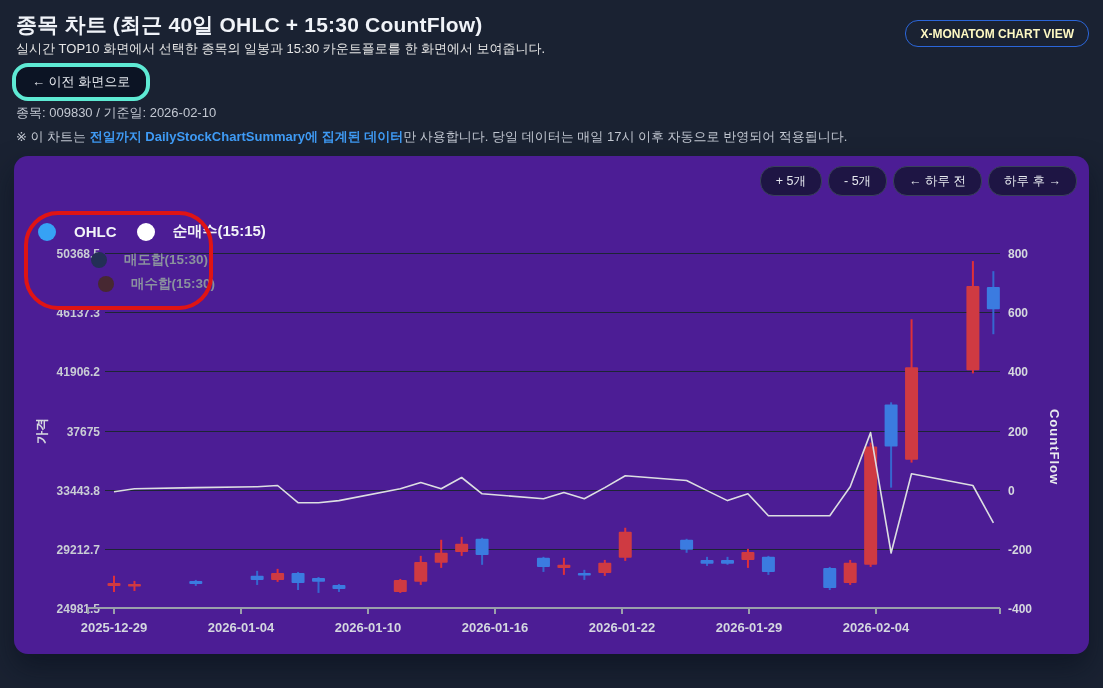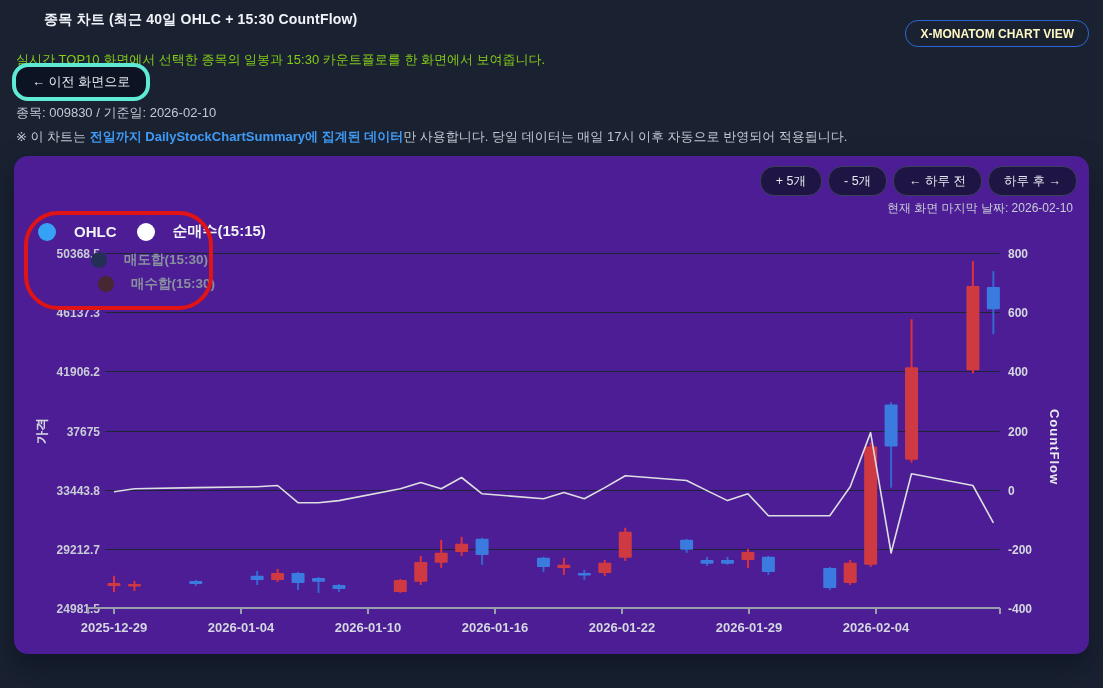--- a/index.html
+++ b/index.html
@@ -2,22 +2,22 @@
 <html><head>
 <meta charset="utf-8">
 <style>
   html,body{margin:0;padding:0;}
   body{
     width:1103px;height:688px;position:relative;overflow:hidden;
     background:#1a2232;
     font-family:"Liberation Sans","DejaVu Sans",sans-serif;
     color:#e8ebf1;
   }
-  .page-title{position:absolute;left:16px;top:11px;font-size:14px;font-weight:700;color:#f0f3f8;letter-spacing:.2px;margin-left:28px;}
-  .page-subtitle{position:absolute;left:16px;top:40px;font-size:13px;color:#84cc16;margin-top:11px;}
+  .page-title{position:absolute;left:16px;top:11px;font-size:21px;font-weight:700;color:#f0f3f8;letter-spacing:.2px;}
+  .page-subtitle{position:absolute;left:16px;top:40px;font-size:13px;color:#e5e5e5;}
   .back-btn{
     position:absolute;left:12px;top:63px;height:30px;padding:0 16px;
     background:#0c1424;border:4px solid #5eead4;border-radius:16px;
     color:#e5e8ee;font-size:13px;display:flex;align-items:center;cursor:pointer;
   }
   .chart-view-btn{
     position:absolute;right:14px;top:20px;height:25px;padding:0 14px;
     background:transparent;border:1px solid #2b66d9;border-radius:13px;
     color:#fef9c3;font-size:12px;font-weight:600;display:flex;align-items:center;cursor:pointer;
   }
@@ -66,21 +66,20 @@
 <div class="meta-line">종목: 009830 / 기준일: 2026-02-10</div>
 <div class="notice-line"><span>※ 이 차트는 </span><span class="hl">전일까지 DailyStockChartSummary에 집계된 데이터</span><span>만 사용합니다. 당일 데이터는 매일 17시 이후 자동으로 반영되어 적용됩니다.</span></div>
 
 <div class="chart-card">
   <div class="controls-row">
     <div class="pill-btn">+ 5개</div>
     <div class="pill-btn">- 5개</div>
     <div class="pill-btn">← 하루 전</div>
     <div class="pill-btn">하루 후 →</div>
   </div>
-  <div class="last-date">현재 화면 마지막 날짜: 2026-02-10</div>
 
   <div class="chart-area">
     <svg id="chart-svg" width="1075" height="498" viewBox="0 0 1075 498">
         <line x1="91" y1="97.5" x2="986" y2="97.5" stroke="#1d2535" stroke-width="1"></line>
         <text x="86" y="101.5" fill="#c9cdd5" font-size="12" font-weight="700" text-anchor="end">50368.5</text>
         <text x="994" y="101.5" fill="#d5d8de" font-size="12" font-weight="700">800</text>
         <line x1="91" y1="156.5" x2="986" y2="156.5" stroke="#1d2535" stroke-width="1"></line>
         <text x="86" y="160.5" fill="#c9cdd5" font-size="12" font-weight="700" text-anchor="end">46137.3</text>
         <text x="994" y="160.5" fill="#d5d8de" font-size="12" font-weight="700">600</text>
         <line x1="91" y1="215.5" x2="986" y2="215.5" stroke="#1d2535" stroke-width="1"></line>

